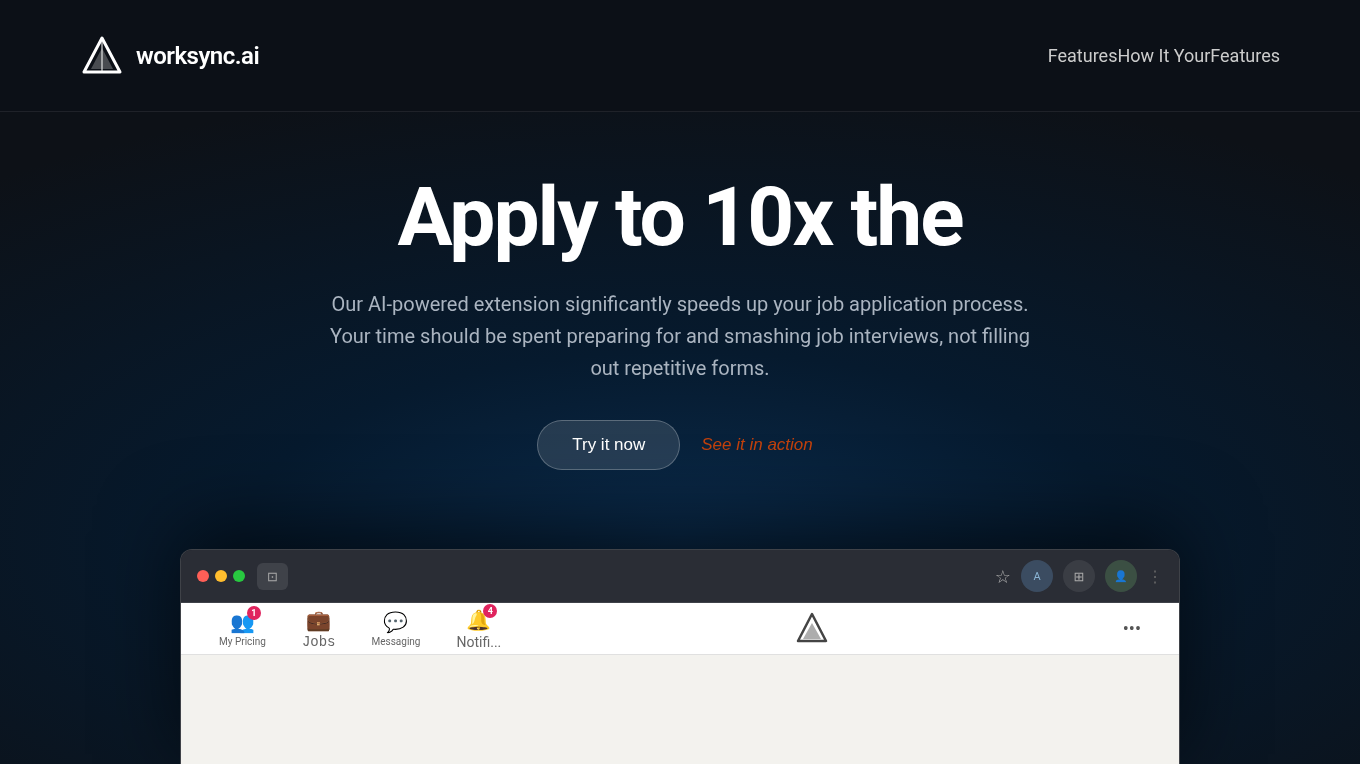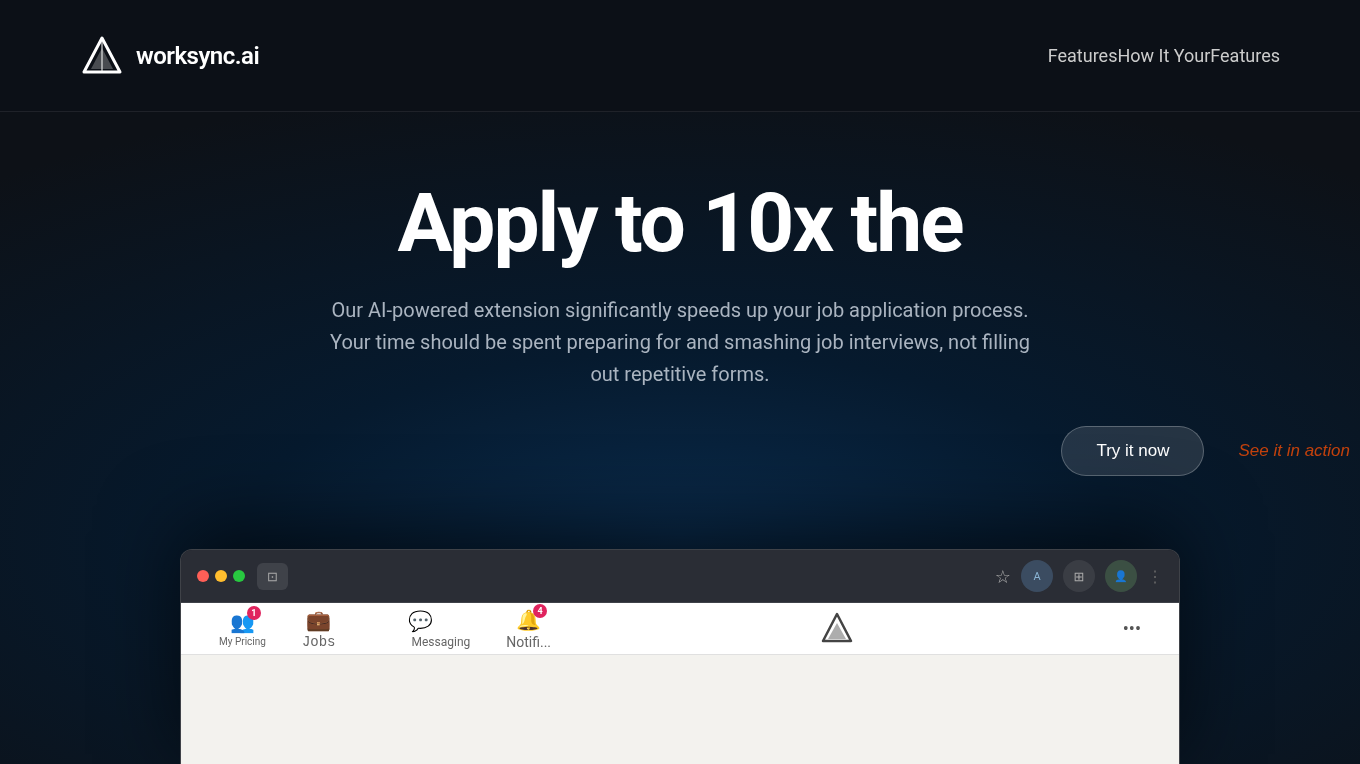--- a/index.html
+++ b/index.html
@@ -91,41 +91,41 @@
       padding-bottom: 20px;
     }
 
     .hero-title {
       font-size: 82px;
       font-weight: 700;
       line-height: 1.05;
       letter-spacing: -2px;
       color: #ffffff;
       max-width: 1100px;
-      margin: 8px auto;
+      margin: 2px auto;
     }
 
     .hero-title .line2 {
       display: block;
     }
 
     .hero-subtitle {
       font-size: 20px;
       line-height: 1.6;
       color: #aab4c0;
       max-width: 700px;
       margin: 28px auto 6px;
       font-weight: 400;
     }
 
     .hero-buttons {
       display: flex;
       align-items: center;
-      justify-content: flex-end;
-      gap: 24px;
+      justify-content: center;
+      gap: 11px;
       margin-top: 36px;
     }
 
     .btn-primary {
       background: rgba(255,255,255,0.12);
       border: 1.5px solid rgba(255,255,255,0.25);
       color: #ffffff;
       font-size: 17px;
       font-weight: 500;
       padding: 14px 34px;
@@ -360,21 +360,21 @@
           <span style="font-size:10px;">My Pricing</span>
         </div>
 
         <div class="linkedin-nav-item">
           <div class="linkedin-icon">💼</div>
           <span style="font-size:14px;font-family:Liberation Mono, monospace;">Jobs</span>
         </div>
 
         <div class="linkedin-nav-item">
           <div class="linkedin-icon">💬</div>
-          <span style="font-size:12px;margin-left:40px;">Messaging</span>
+          <span style="font-size:10px;">Messaging</span>
         </div>
 
         <div class="linkedin-nav-item">
           <div class="linkedin-icon">
             🔔
             <span class="badge">4</span>
           </div>
           <span style="font-size:14px;">Notifi...</span>
         </div>
 

